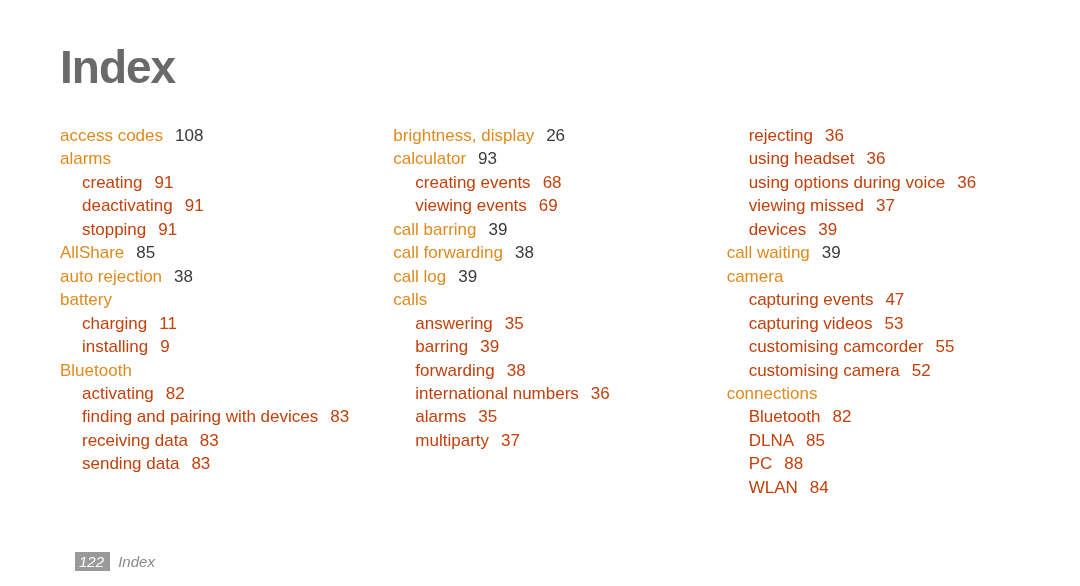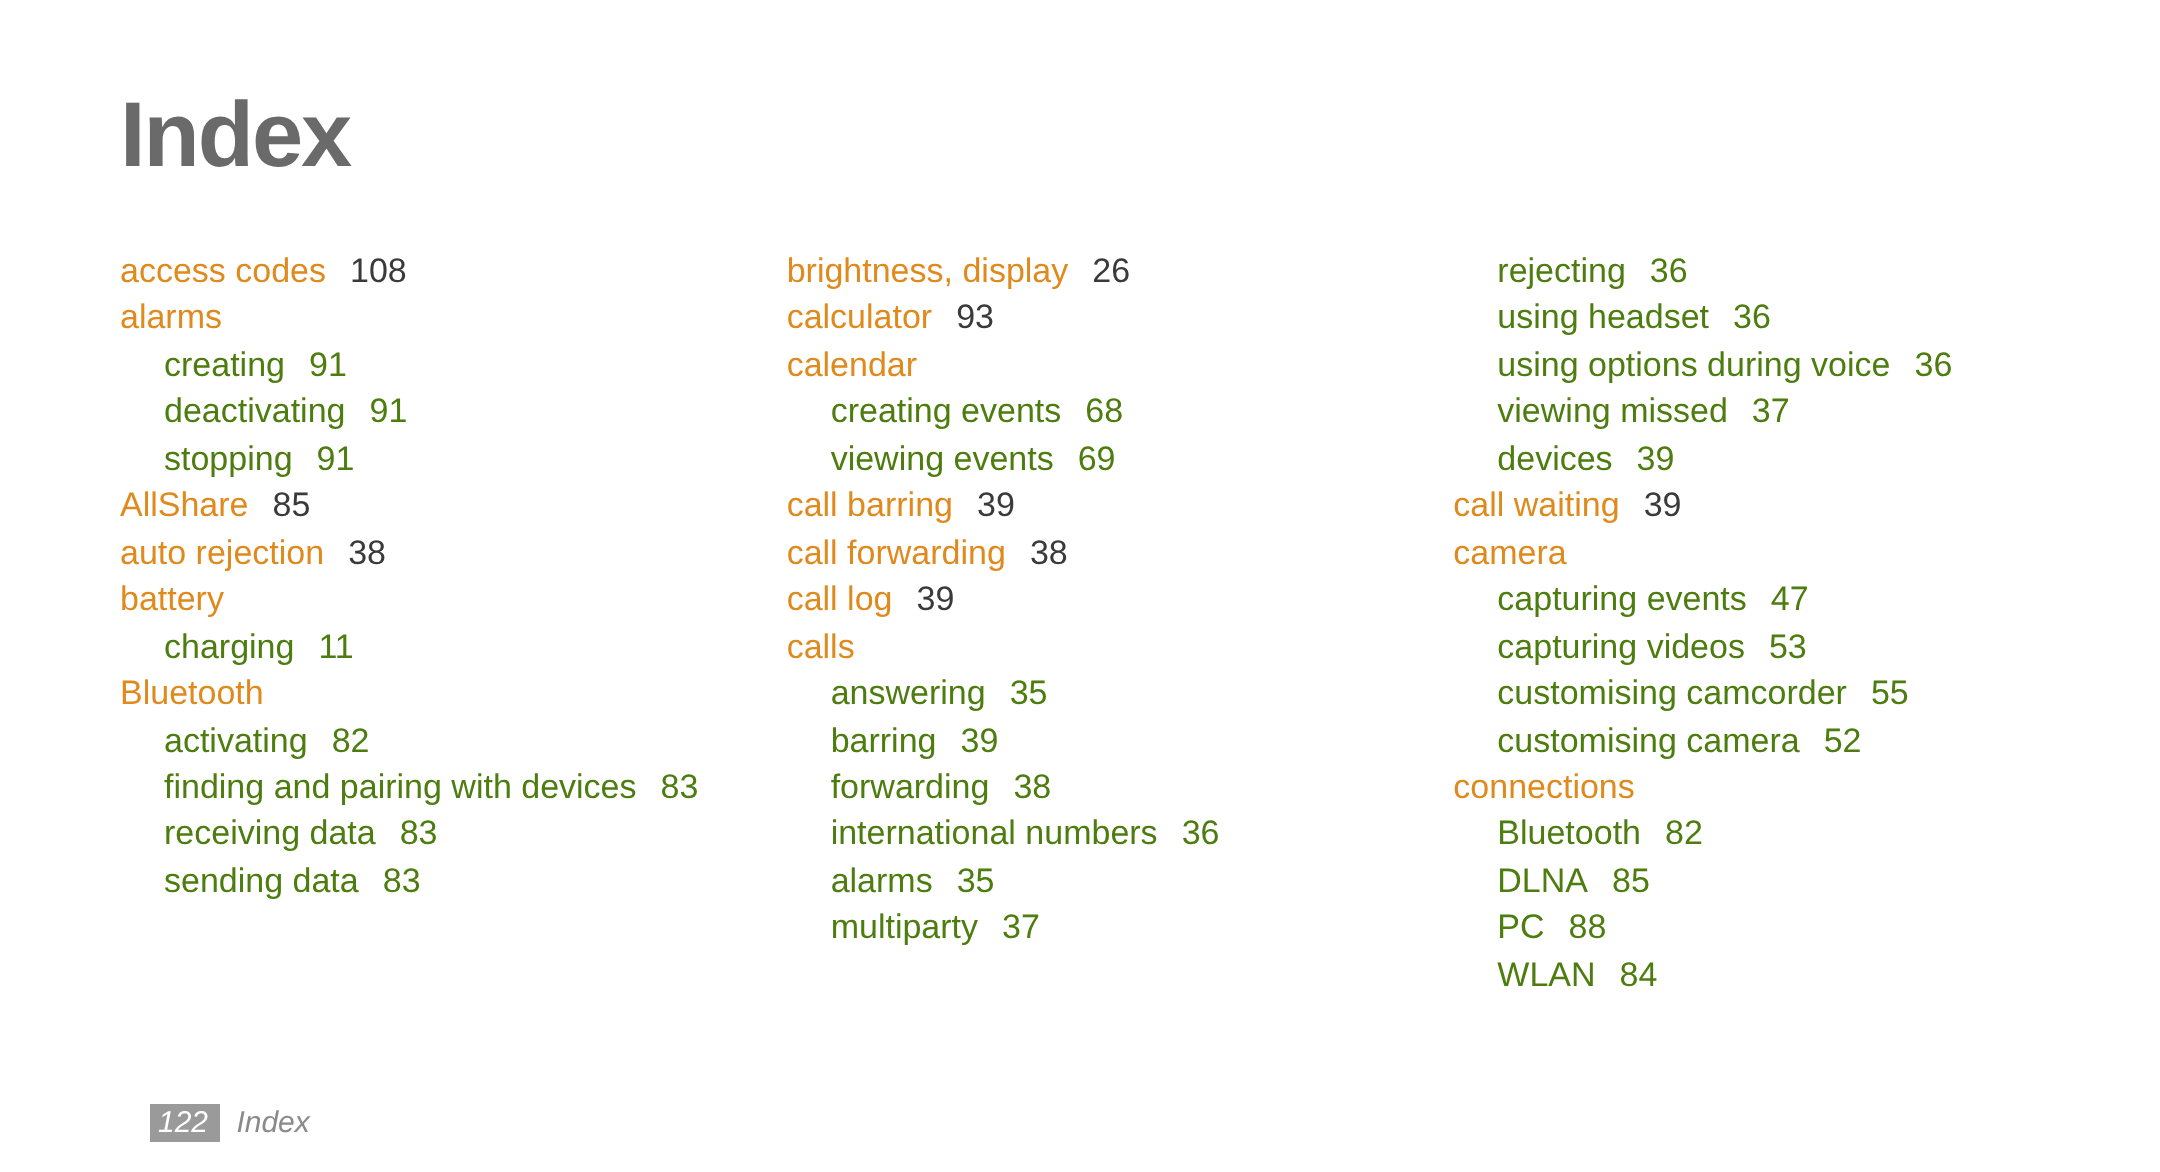--- a/index.html
+++ b/index.html
@@ -33,21 +33,21 @@
       line-height: 1.38;
     }
     .topic {
       color: #e08a1e;
     }
     .topic .page {
       color: #3a3a3a;
       margin-left: 12px;
     }
     .sub {
-      color: #4d7c0f;
+      color: #c2410c;
       padding-left: 22px;
     }
     .sub .page {
       margin-left: 12px;
     }
     .footer {
       position: absolute;
       left: 60px;
       bottom: 16px;
       font-size: 15px;
@@ -72,30 +72,30 @@
   <div class="col">
       <div class="topic"><span>access codes</span><span class="page">108</span></div>
       <div class="topic"><span>alarms</span></div>
       <div class="sub"><span>creating</span><span class="page">91</span></div>
       <div class="sub"><span>deactivating</span><span class="page">91</span></div>
       <div class="sub"><span>stopping</span><span class="page">91</span></div>
       <div class="topic"><span>AllShare</span><span class="page">85</span></div>
       <div class="topic"><span>auto rejection</span><span class="page">38</span></div>
       <div class="topic"><span>battery</span></div>
       <div class="sub"><span>charging</span><span class="page">11</span></div>
+      <div class="sub"><span>installing</span><span class="page">9</span></div>
       <div class="topic"><span>Bluetooth</span></div>
       <div class="sub"><span>activating</span><span class="page">82</span></div>
       <div class="sub"><span>finding and pairing with devices</span><span class="page">83</span></div>
       <div class="sub"><span>receiving data</span><span class="page">83</span></div>
       <div class="sub"><span>sending data</span><span class="page">83</span></div>
     </div>
   <div class="col">
       <div class="topic"><span>brightness, display</span><span class="page">26</span></div>
       <div class="topic"><span>calculator</span><span class="page">93</span></div>
-      <div class="topic"><span>calendar</span></div>
       <div class="sub"><span>creating events</span><span class="page">68</span></div>
       <div class="sub"><span>viewing events</span><span class="page">69</span></div>
       <div class="topic"><span>call barring</span><span class="page">39</span></div>
       <div class="topic"><span>call forwarding</span><span class="page">38</span></div>
       <div class="topic"><span>call log</span><span class="page">39</span></div>
       <div class="topic"><span>calls</span></div>
       <div class="sub"><span>answering</span><span class="page">35</span></div>
       <div class="sub"><span>barring</span><span class="page">39</span></div>
       <div class="sub"><span>forwarding</span><span class="page">38</span></div>
       <div class="sub"><span>international numbers</span><span class="page">36</span></div>

